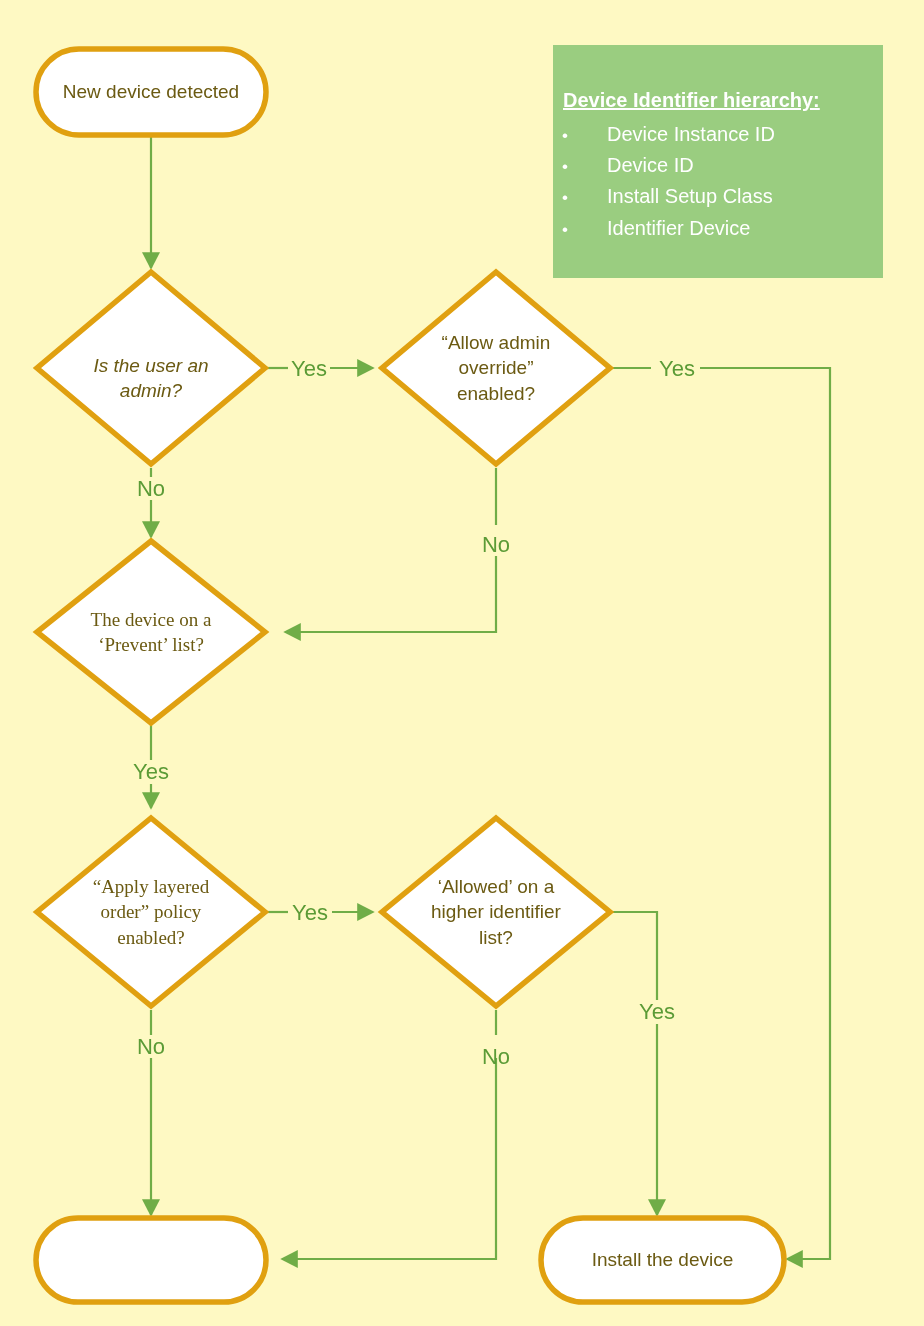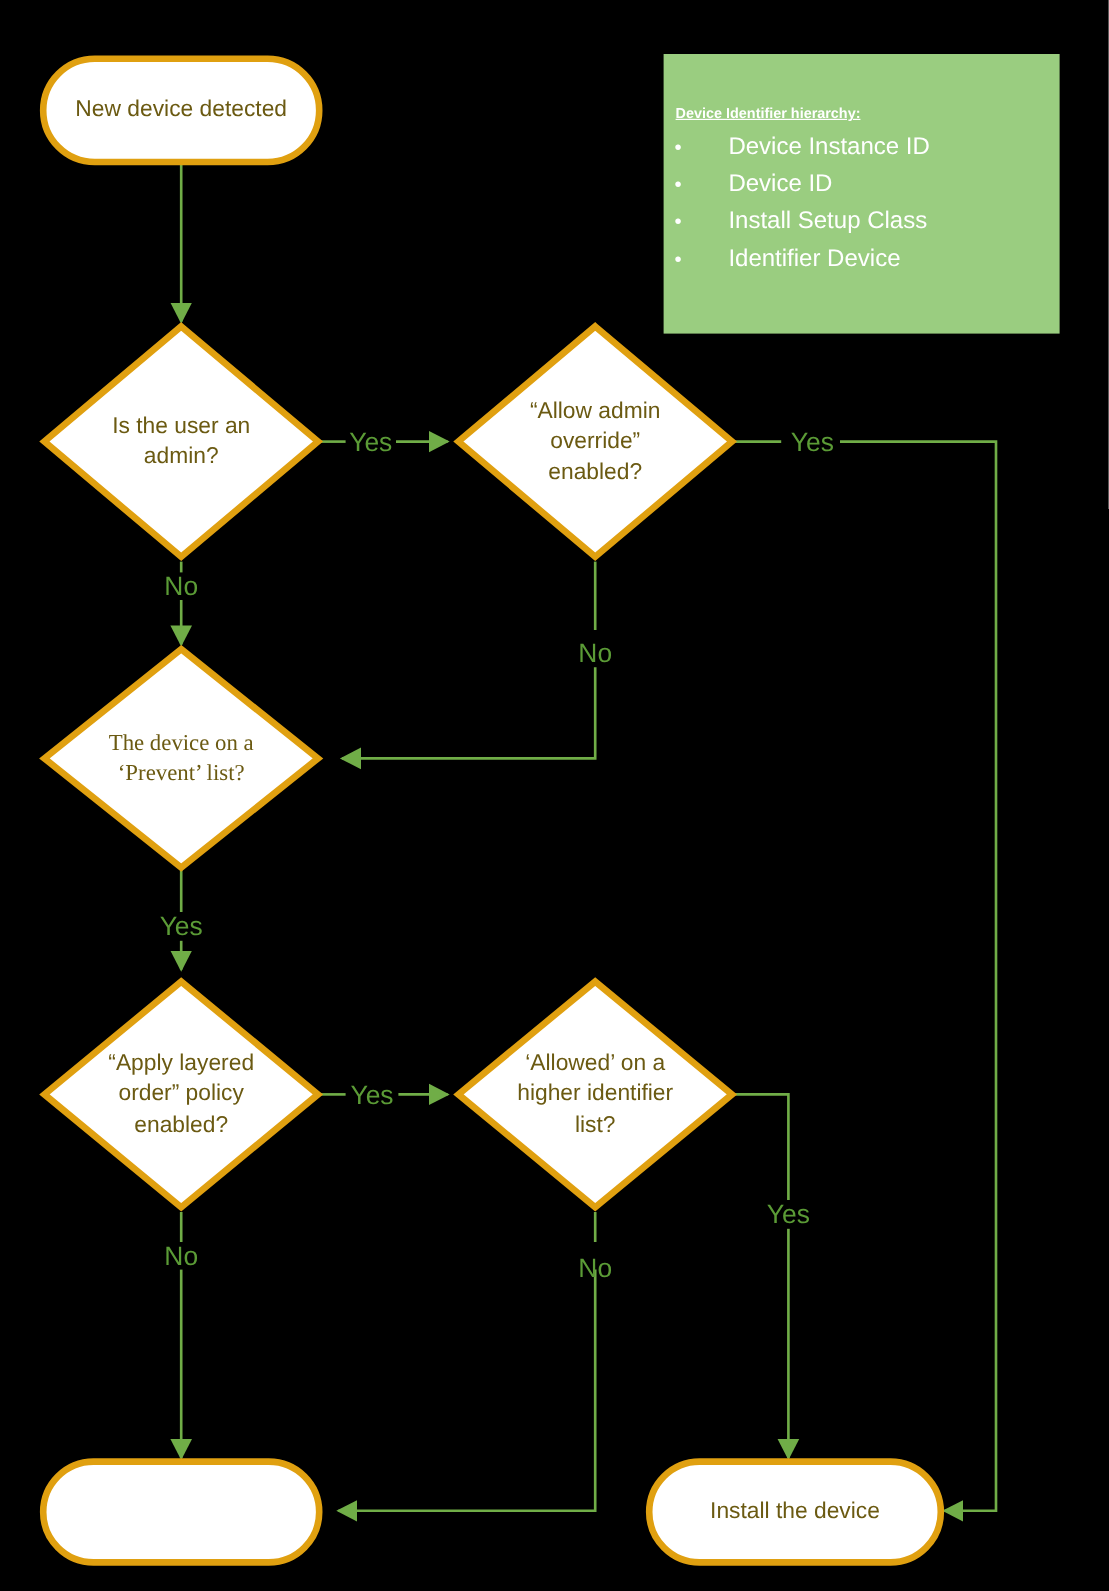--- a/index.html
+++ b/index.html
@@ -4,21 +4,21 @@
 <style>
   html, body {
     margin: 0;
     padding: 0;
     background: #ffffff;
   }
   #canvas {
     position: relative;
     width: 924px;
     height: 1326px;
-    background: #000000;
+    background: #fef9c3;
     font-family: "Liberation Sans", sans-serif;
     overflow: hidden;
   }
   svg.layer {
     position: absolute;
     left: 0;
     top: 0;
     width: 924px;
     height: 1326px;
   }
@@ -47,21 +47,21 @@
     left: 553px;
     top: 45px;
     width: 330px;
     height: 233px;
     background: #9ACD80;
     box-sizing: border-box;
     padding: 40px 0 0 0;
   }
   .legend-title {
     color: #ffffff;
-    font-size: 12px;
+    font-size: 20px;
     font-weight: bold;
     text-decoration: underline;
     margin: 0 0 4px 10px;
     line-height: 1.5;
   }
   .legend-list {
     list-style: none;
     margin: 0;
     padding: 0;
   }
@@ -131,31 +131,31 @@
       <polygon points="151,541 265,632 151,723 37,632"></polygon>
       <polygon points="151,818 265,912 151,1006 37,912"></polygon>
       <polygon points="496,818 610,912 496,1006 382,912"></polygon>
       <rect x="36" y="1218" width="230" height="84" rx="42" ry="42"></rect>
       <rect x="541" y="1218" width="243" height="84" rx="42" ry="42"></rect>
     </g>
   </svg>
 
   <div class="node-label" style="left:46px; top:49px; width:210px; height:86px;">New device detected</div>
 
-  <div class="node-label" style="left:51px; top:330px; width:200px; height:76px;">Is the user an
+  <div class="node-label" style="left:51px; top:340px; width:200px; height:76px;font-style:italic;">Is the user an
 admin?</div>
 
   <div class="node-label" style="left:401px; top:318px; width:190px; height:100px;">“Allow admin
 override”
 enabled?</div>
 
   <div class="node-label" style="left:46px; top:594px; width:210px; height:76px;font-family:Liberation Serif, serif;">The device on a
 ‘Prevent’ list?</div>
 
-  <div class="node-label" style="left:51px; top:862px; width:200px; height:100px;">“Apply layered
+  <div class="node-label" style="left:51px; top:862px; width:200px; height:100px;font-family:Liberation Serif, serif;">“Apply layered
 order” policy
 enabled?</div>
 
   <div class="node-label" style="left:396px; top:862px; width:200px; height:100px;">‘Allowed’ on a
 higher identifier
 list?</div>
 
 
   <div class="node-label" style="left:551px; top:1218px; width:223px; height:84px;">Install the device</div>
 

